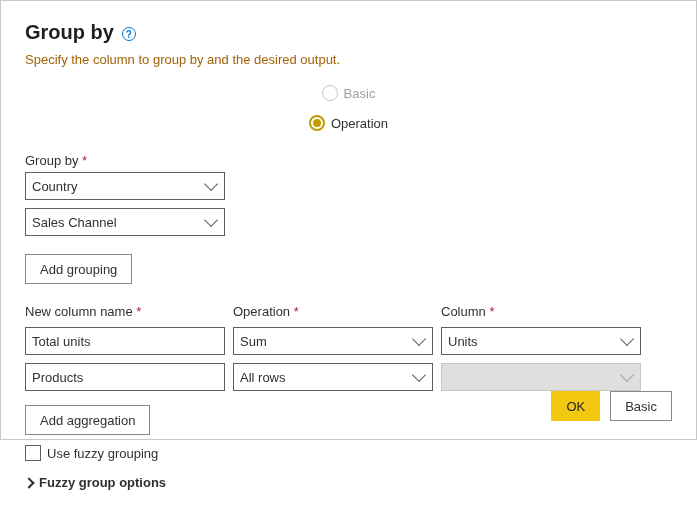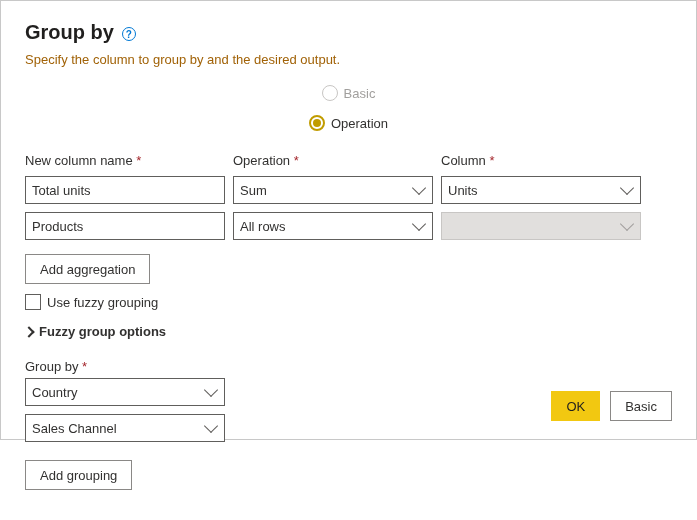--- a/index.html
+++ b/index.html
@@ -195,20 +195,38 @@
       <span class="dot"></span>
       <span>Basic</span>
     </label>
     <label class="radio selected">
       <span class="dot"></span>
       <span>Operation</span>
     </label>
   </div>
 
   <div class="section">
+    <div class="field-label">
+      <span>Group by</span> <span class="req">*</span>
+    </div>
+    <div class="stack">
+      <div class="select group-by-col">
+        <span>Country</span>
+        <span class="chev"></span>
+      </div>
+      <div class="select group-by-col">
+        <span>Sales Channel</span>
+        <span class="chev"></span>
+      </div>
+    </div>
+    <div style="height:10px"></div>
+    <button class="btn">Add grouping</button>
+  </div>
+
+  <div class="section">
     <div class="three-col" style="margin-bottom:4px;">
       <div class="field-label">
         <span>New column name</span> <span class="req">*</span>
       </div>
       <div class="field-label col2">
         <span>Operation</span> <span class="req">*</span>
       </div>
       <div class="field-label col3">
         <span>Column</span> <span class="req">*</span>
       </div>
@@ -249,36 +267,18 @@
       <span class="checkbox"></span>
       <span>Use fuzzy grouping</span>
     </div>
 
     <div class="expander">
       <span class="caret"></span>
       <span>Fuzzy group options</span>
     </div>
   </div>
 
-  <div class="section">
-    <div class="field-label">
-      <span>Group by</span> <span class="req">*</span>
-    </div>
-    <div class="stack">
-      <div class="select group-by-col">
-        <span>Country</span>
-        <span class="chev"></span>
-      </div>
-      <div class="select group-by-col">
-        <span>Sales Channel</span>
-        <span class="chev"></span>
-      </div>
-    </div>
-    <div style="height:10px"></div>
-    <button class="btn">Add grouping</button>
-  </div>
-
   <div class="footer">
     <button class="btn primary">OK</button>
     <button class="btn">Basic</button>
   </div>
 
 </div>
 
 </body></html>

